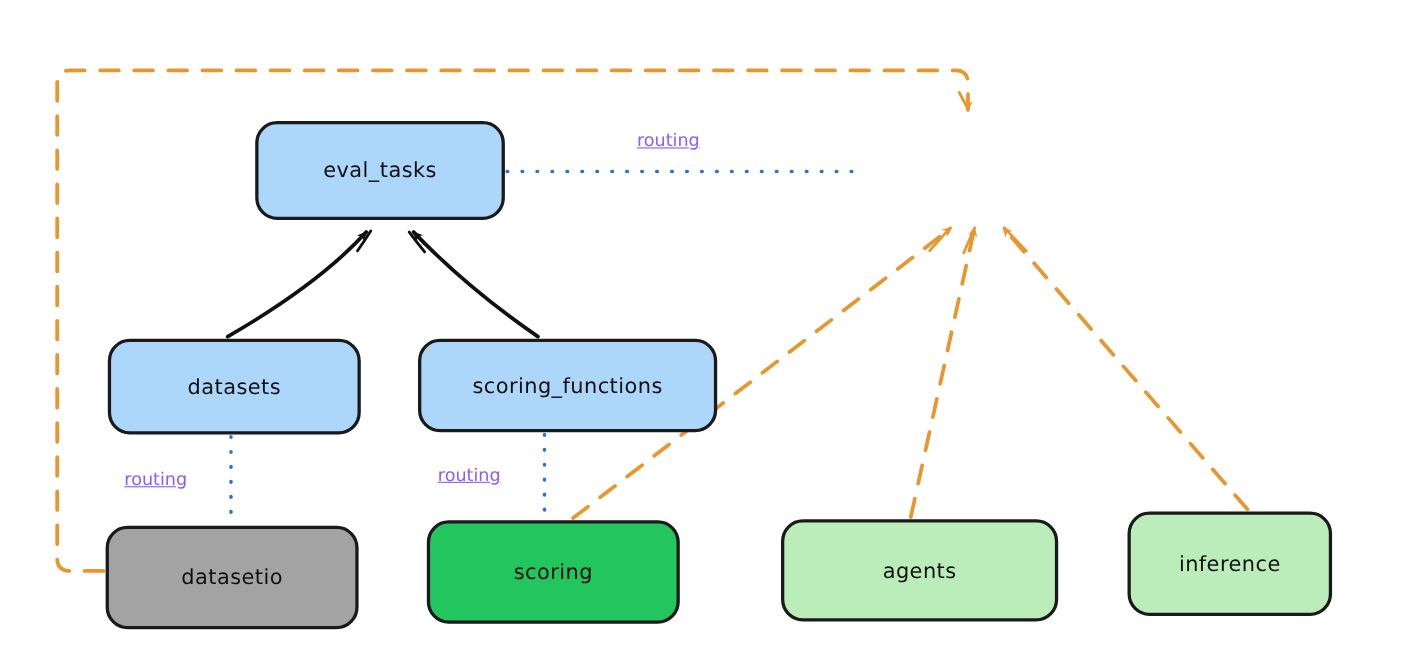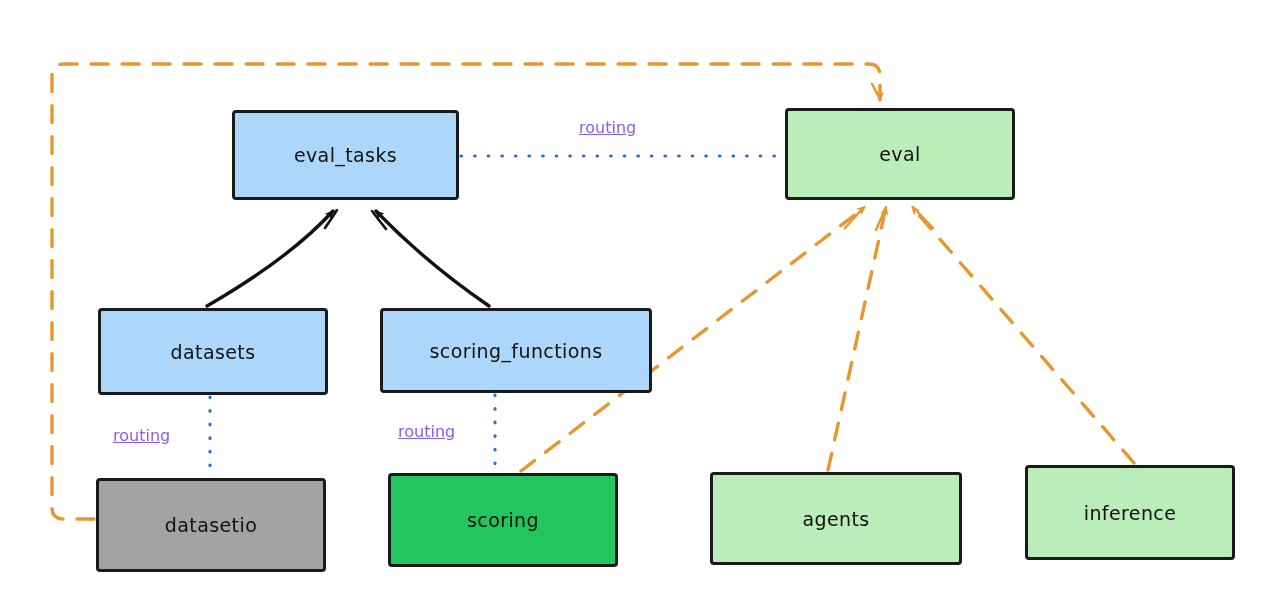--- a/index.html
+++ b/index.html
@@ -21,21 +21,21 @@
     position: absolute;
     left: 0;
     top: 0;
     width: 1280px;
     height: 596px;
   }
   .node {
     position: absolute;
     box-sizing: border-box;
     border: 3.2px solid #1a1a1a;
-    border-radius: 4px;
+    border-radius: 20px;
     display: flex;
     align-items: center;
     justify-content: center;
     z-index: 3;
   }
   .node-label {
     font-family: "DejaVu Sans", sans-serif;
     font-size: 19px;
     color: #101010;
     letter-spacing: 0.4px;
@@ -90,23 +90,20 @@
     <path d="M 876 230 L 886 207" fill="none" stroke="#e8962e" stroke-width="2.4" stroke-linecap="round"></path>
 
     <path d="M 1134 463 L 912 207" fill="none" stroke="#e8962e" stroke-width="3.4" stroke-linecap="round" stroke-dasharray="17 14" marker-end="url(#arrow-orange)"></path>
     <path d="M 933 228 L 913 207" fill="none" stroke="#e8962e" stroke-width="2.4" stroke-linecap="round"></path>
   </svg>
 
   <div class="node" style="left:232px; top:110px; width:227px; height:90px; background:#add6fb;">
     <span class="node-label">eval_tasks</span>
   </div>
 
-  <div class="node" style="left:785px; top:108px; width:230px; height:92px; background:#bbedbb;">
-    <span class="node-label">eval</span>
-  </div>
 
   <div class="node" style="left:98px; top:308px; width:230px; height:87px; background:#add6fb;">
     <span class="node-label">datasets</span>
   </div>
 
   <div class="node" style="left:380px; top:308px; width:272px; height:85px; background:#add6fb;">
     <span class="node-label">scoring_functions</span>
   </div>
 
   <div class="node" style="left:96px; top:478px; width:230px; height:94px; background:#a3a3a3;">
@@ -114,21 +111,21 @@
   </div>
 
   <div class="node" style="left:388px; top:473px; width:230px; height:94px; background:#22c55e;">
     <span class="node-label">scoring</span>
   </div>
 
   <div class="node" style="left:710px; top:472px; width:252px; height:93px; background:#bbedbb;">
     <span class="node-label">agents</span>
   </div>
 
-  <div class="node" style="left:1025px; top:465px; width:210px; height:95px; background:#bbedbb;">
+  <div class="node" style="left:1025px; top:465px; width:186px; height:95px; background:#bbedbb;">
     <span class="node-label">inference</span>
   </div>
 
   <div class="edge-label" style="left:579px; top:118px;">routing</div>
   <div class="edge-label" style="left:113px; top:426px;">routing</div>
   <div class="edge-label" style="left:398px; top:422px;">routing</div>
 
 </div>
 
 </body></html>

